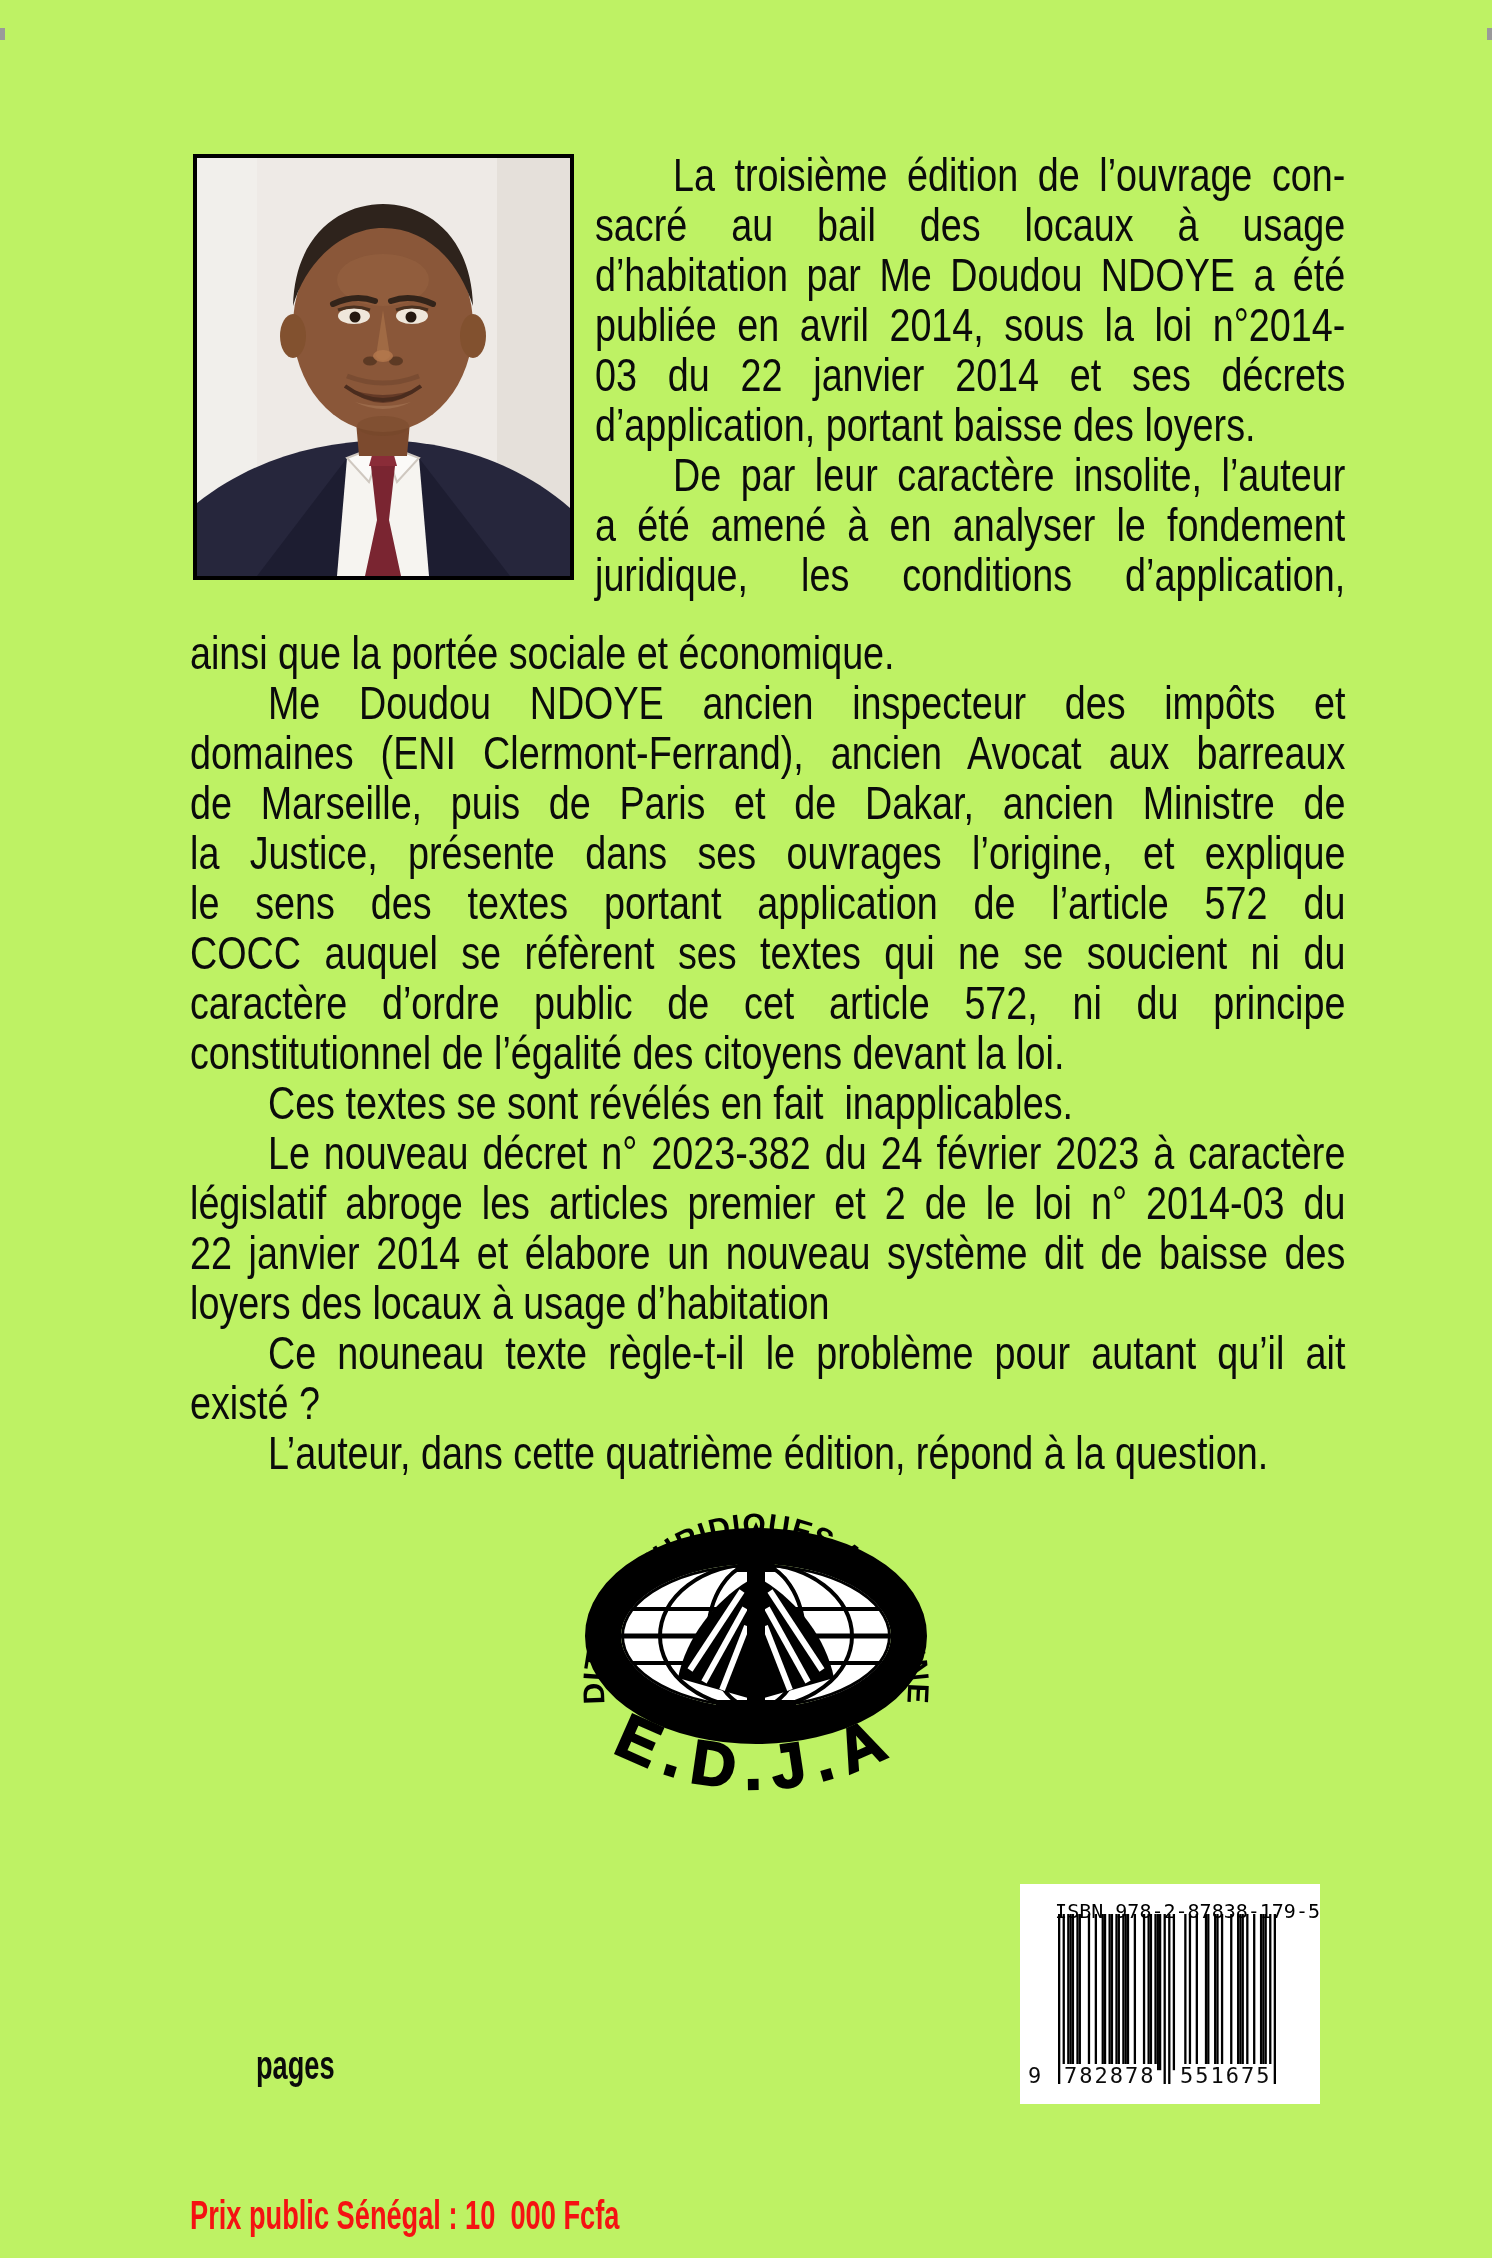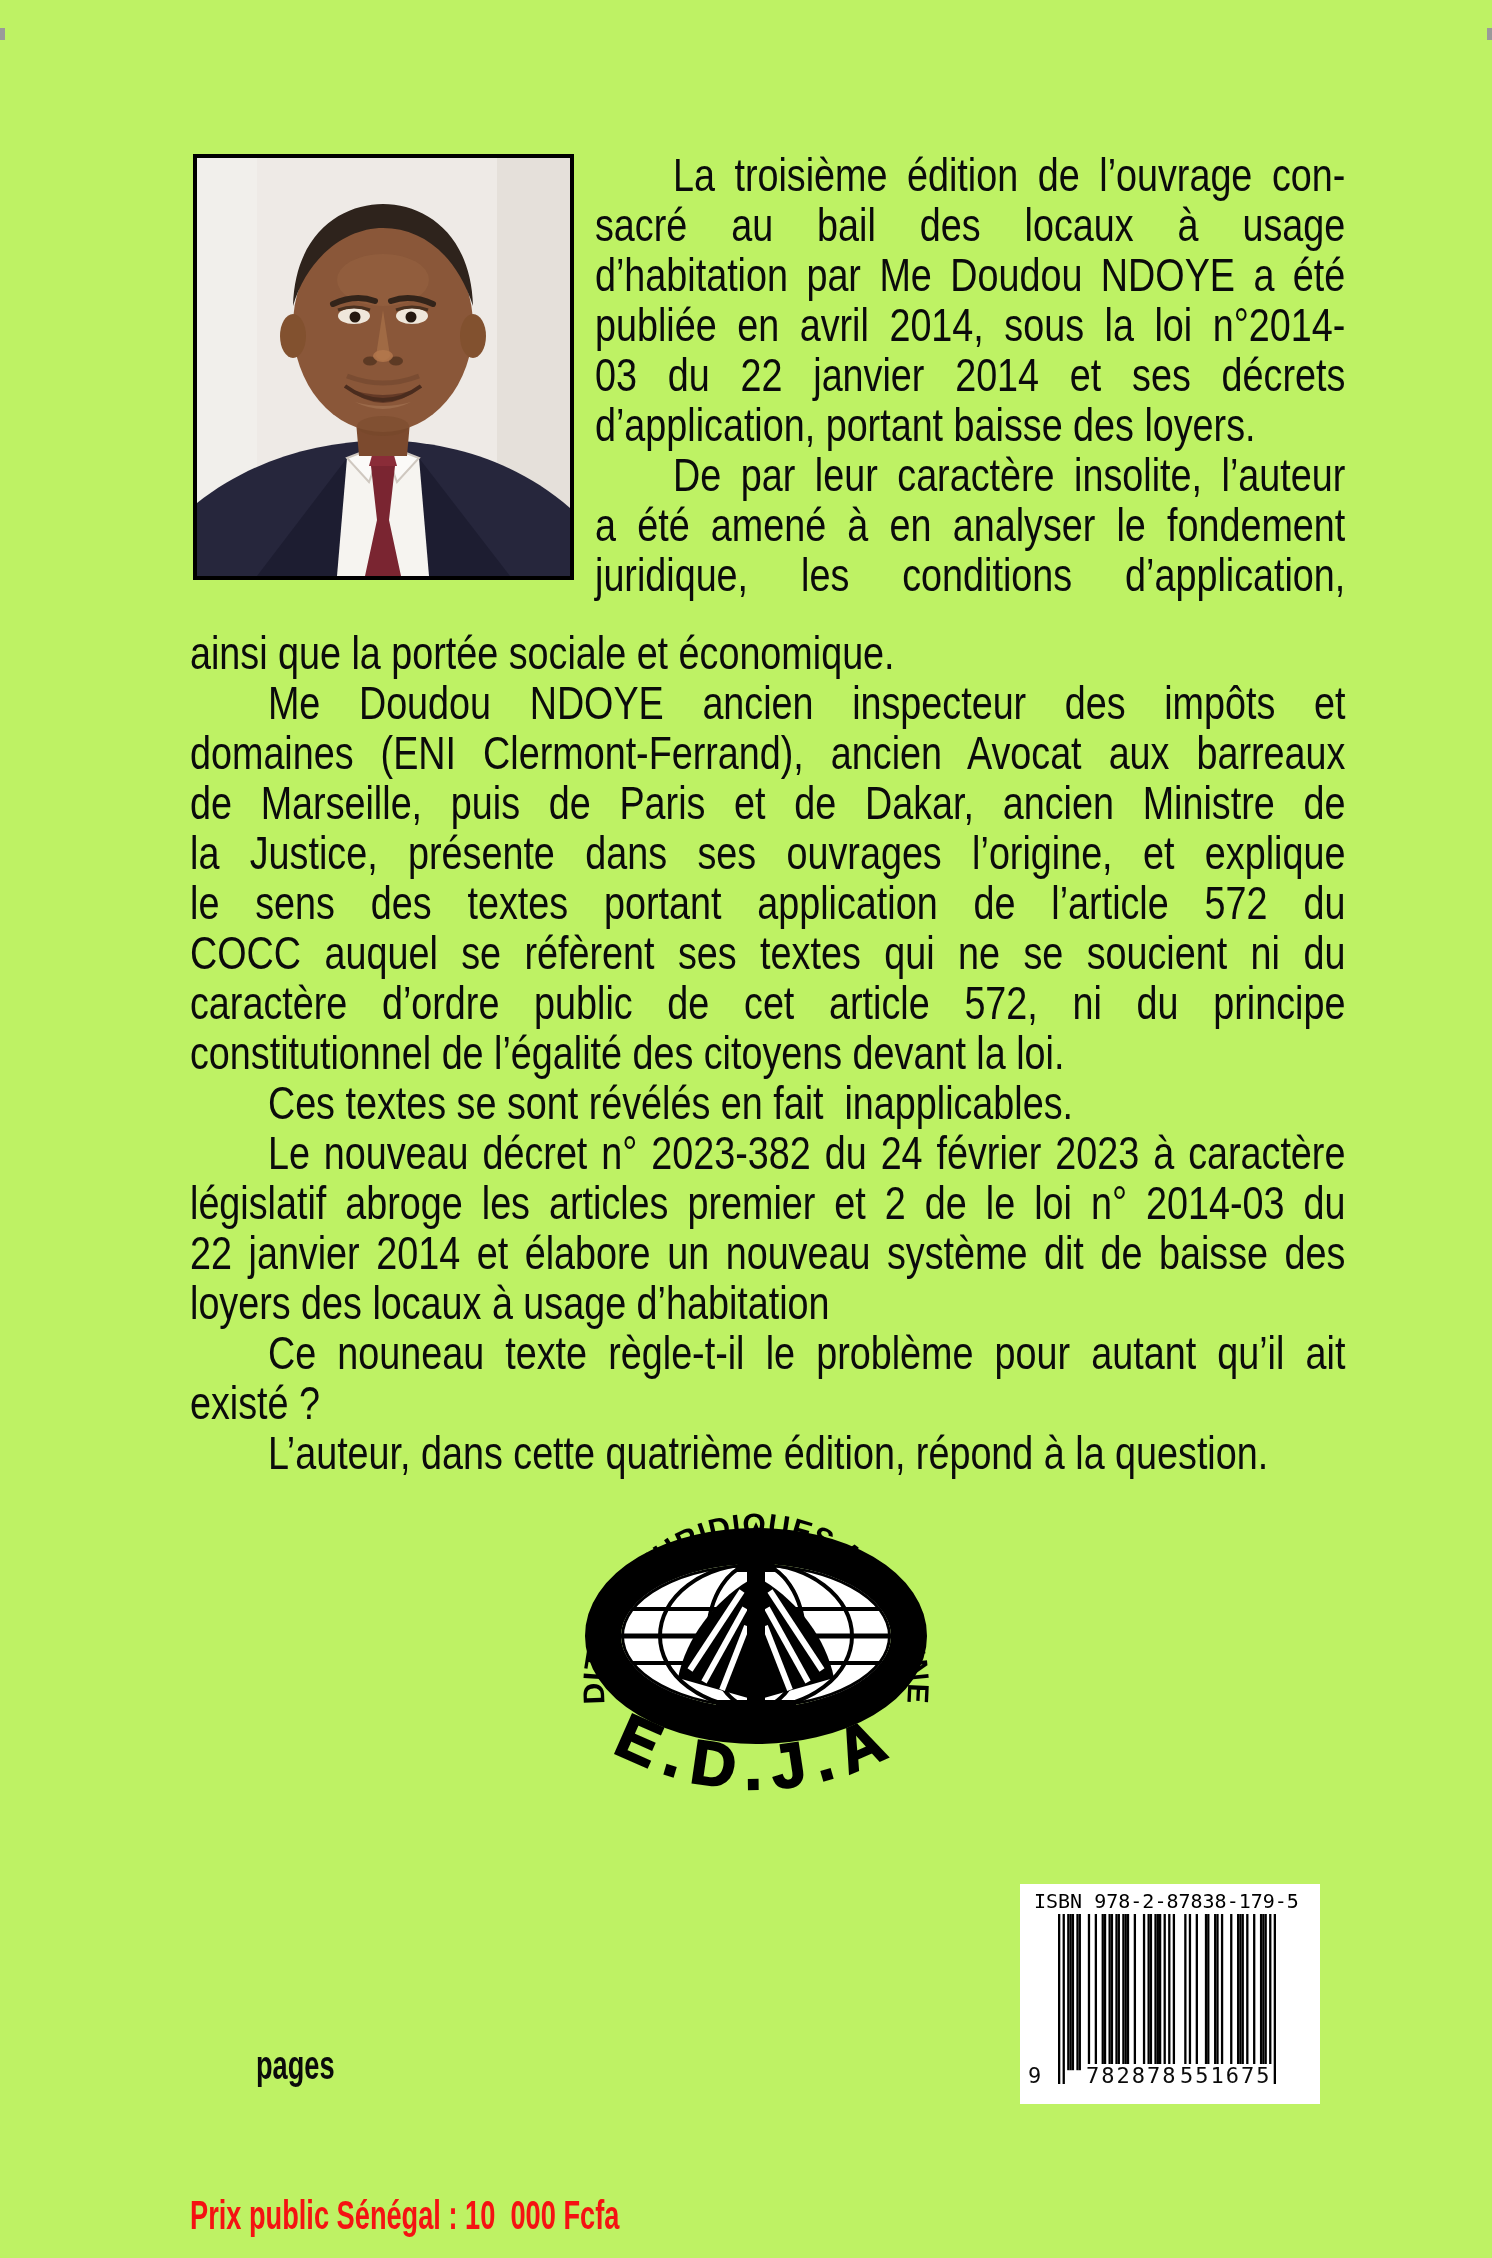--- a/index.html
+++ b/index.html
@@ -24,26 +24,26 @@
   .line.ind{text-indent:95px;}
 
   
   .logo{position:absolute;left:566px;top:1486px;width:380px;height:340px;}
   .logo text{font-family:"Liberation Sans",sans-serif;font-weight:bold;fill:#000;}
   .logo .arc{font-size:30px;letter-spacing:1px;}
   .logo .acr{font-size:62px;letter-spacing:12px;stroke:#000;stroke-width:2px;}
 
   
   .barcode{position:absolute;left:1020px;top:1884px;width:300px;height:220px;background:#fff;}
-  .isbn-label{position:absolute;left:14px;top:4px;width:286px;font-family:"DejaVu Sans Mono",monospace;
-              font-size:20px;line-height:26px;color:#000;letter-spacing:0px;white-space:pre;}
+  .isbn-label{position:absolute;left:14px;top:14px;width:286px;font-family:"DejaVu Sans Mono",monospace;
+              font-size:20px;line-height:26px;color:#000;letter-spacing:0px;white-space:pre;text-align:right;}
   .ean-svg{position:absolute;left:38px;top:30px;}
   .ean-digit{position:absolute;top:180px;font-family:"DejaVu Sans Mono",monospace;font-size:22px;
              line-height:24px;background:#fff;padding:0 2px;letter-spacing:2px;}
-  .d1{left:6px;} .d2{left:64px;} .d3{left:158px;}
+  .d1{left:6px;} .d2{left:42px;} .d3{left:158px;}
 
   
   .footer{position:absolute;left:190px;top:1940px;transform:scaleX(.68);transform-origin:0 0;
           font-weight:bold;font-size:40px;line-height:50px;white-space:pre;width:1100px;}
   .pages-line{color:#0b0b0b;padding-left:97px;}
   .red-line{color:#f51212;}
 </style>
 </head>
 <body>
 

